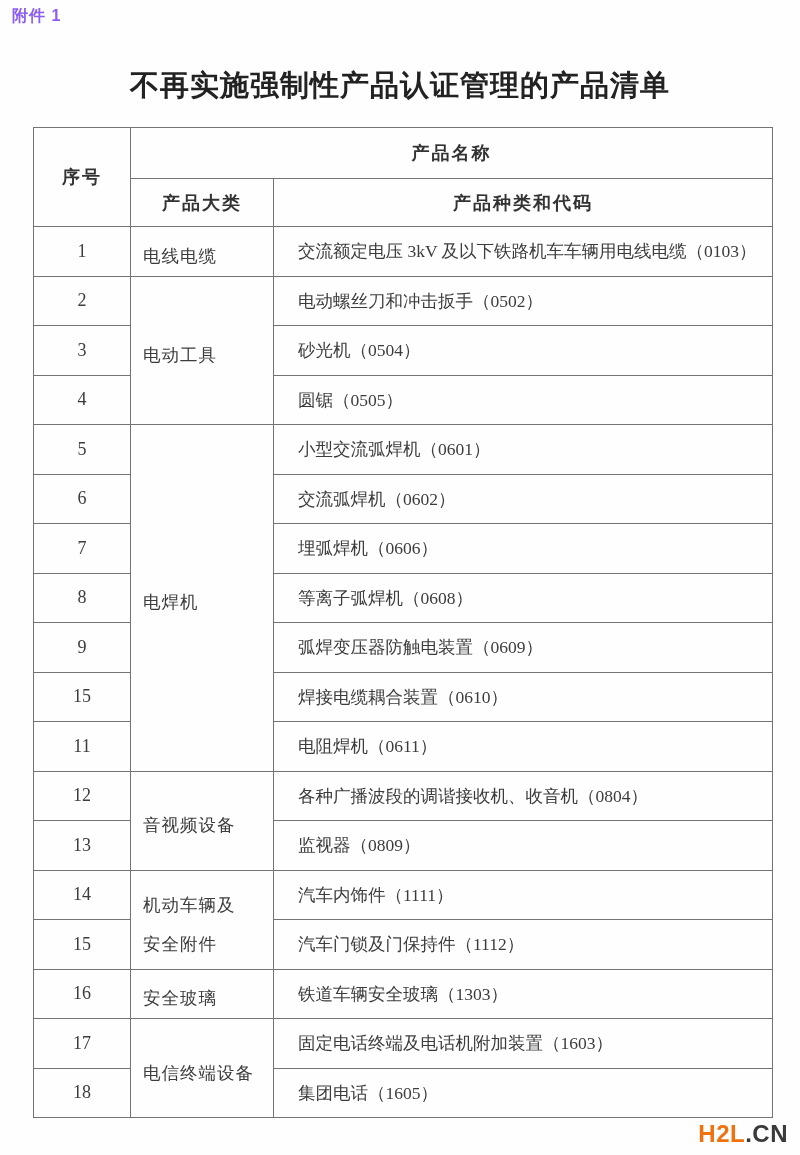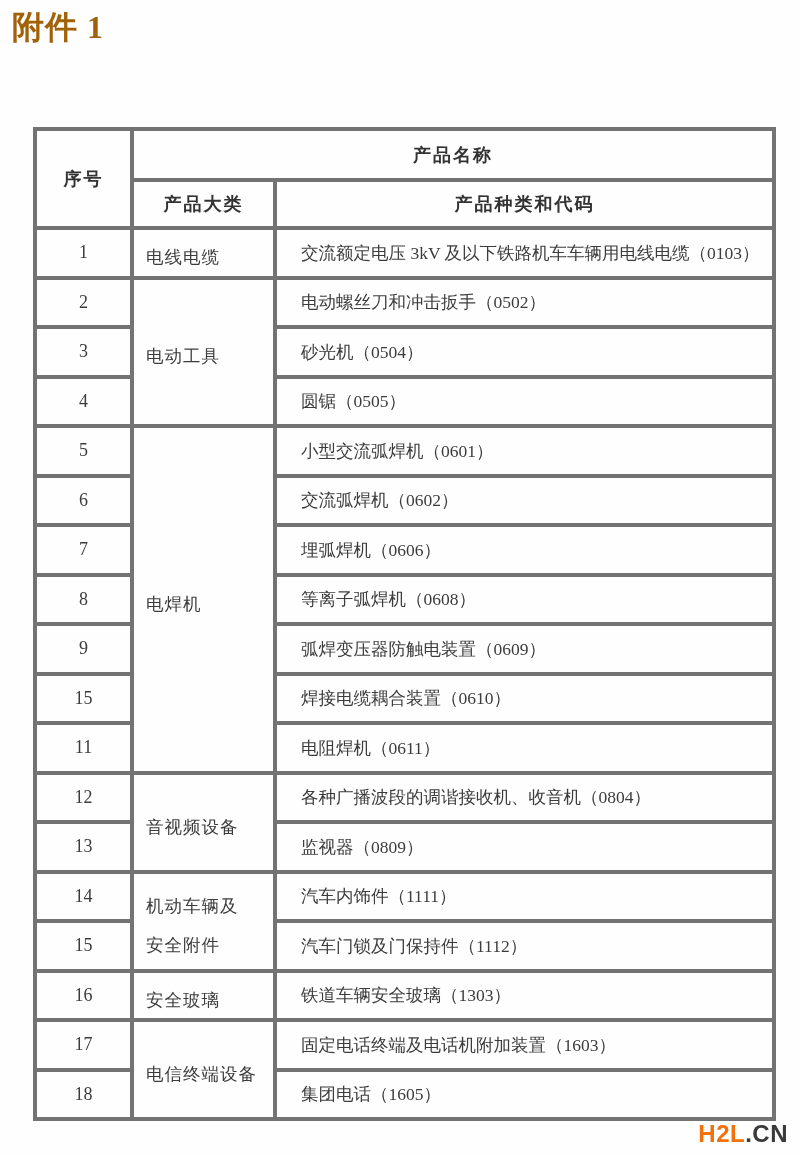--- a/index.html
+++ b/index.html
@@ -9,24 +9,24 @@
     height: 1155px;
     background: #fefefe;
     font-family: "Liberation Serif", serif;
     color: #3e3e3e;
     overflow: hidden;
   }
   .attachment-label {
     position: absolute;
     left: 12px;
     top: 6px;
-    font-family: Liberation Serif, serif;
-    font-weight: bold;
-    font-size: 32px;
-    color: #a16207;
+    font-family: Liberation Sans, sans-serif;
+    font-weight: bold;
+    font-size: 16px;
+    color: #8b5cf6;
     letter-spacing: 1px;
   }
   .doc-title {
     position: absolute;
     left: 0;
     right: 0;
     top: 66px;
     text-align: center;
     font-family: "Liberation Sans", sans-serif;
     font-weight: bold;
@@ -36,21 +36,21 @@
   }
   table.product-table {
     position: absolute;
     left: 33px;
     top: 127px;
     width: 739px;
     border-collapse: collapse;
     table-layout: fixed;
   }
   .product-table th, .product-table td {
-    border: 4px solid #737373;
+    border: 1px solid #737373;
     padding: 0;
     overflow: hidden;
   }
   .product-table thead th {
     font-family: "Liberation Serif", serif;
     font-weight: bold;
     font-size: 18px;
     color: #333333;
     text-align: center;
     vertical-align: middle;
@@ -96,20 +96,21 @@
     letter-spacing: 0.5px;
   }
 </style>
 </head>
 <body>
 
 <div class="page">
 
   <div class="attachment-label">附件 1</div>
 
+  <div class="doc-title">不再实施强制性产品认证管理的产品清单</div>
 
   <table class="product-table">
     <colgroup>
       <col style="width:97px">
       <col style="width:143px">
       <col style="width:499px">
     </colgroup>
     <thead>
       <tr class="hdr-row-1">
         <th rowspan="2">序号</th>

